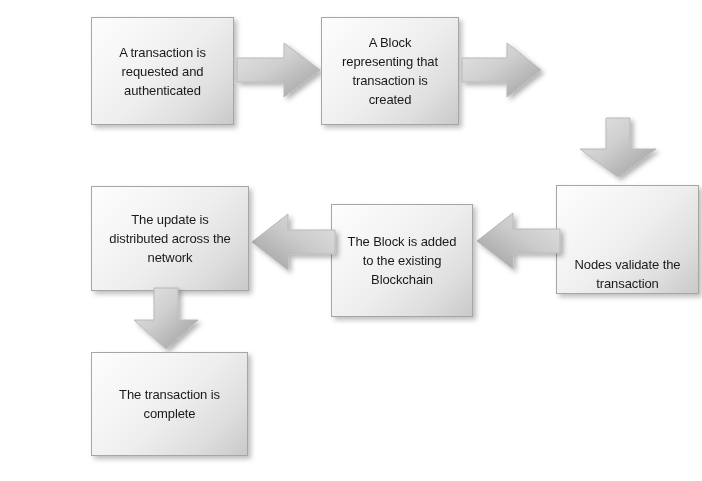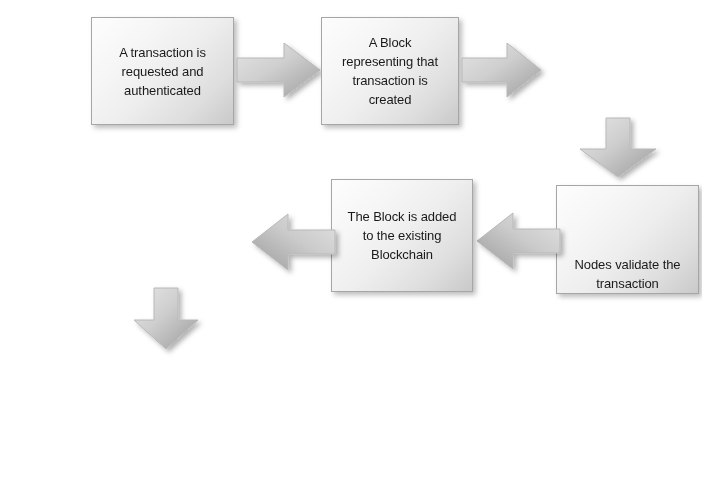--- a/index.html
+++ b/index.html
@@ -53,21 +53,21 @@
     color: #1a1a1a;
     white-space: pre-line;
     letter-spacing: -0.1px;
   }
 
   
   #box-transaction-requested { left: 70px;  top: 17px;  width: 143px; height: 108px; }
   #box-block-created         { left: 300px; top: 17px;  width: 138px; height: 108px; }
   #box-block-broadcast       { left: 520px; top: 17px;  width: 158px; height: 104px; }
   #box-nodes-validate        { left: 535px; top: 185px; width: 143px; height: 109px; align-items: flex-end; }
-  #box-block-added           { left: 310px; top: 179px; width: 142px; height: 113px; }
+  #box-block-added           { left: 310px; top: 204px; width: 142px; height: 113px; }
   #box-update-distributed    { left: 70px;  top: 186px; width: 158px; height: 105px; }
   #box-transaction-complete  { left: 70px;  top: 352px; width: 157px; height: 104px; }
 
   
   .arrow {
     position: absolute;
   }
   .arrow svg {
     display: block;
     width: 100%;
@@ -158,21 +158,30 @@
 to the existing
 Blockchain</span>
   </div>
 
   <div class="arrow" id="arrow-5-to-6">
     <svg viewBox="0 0 84 58" preserveAspectRatio="none">
       <polygon points="84,17 37,17 37,1 1,29 37,57 37,41 84,41" fill="url(#gradLeft)" stroke="#b8b8b8" stroke-width="1" filter="url(#arrowShadow)"></polygon>
     </svg>
   </div>
 
+  <div class="proc-box" id="box-update-distributed">
+    <span class="box-label">The update is
+distributed across the
+network</span>
+  </div>
 
   <div class="arrow" id="arrow-6-to-7">
     <svg viewBox="0 0 66 62" preserveAspectRatio="none">
       <polygon points="21,0 45,0 45,32 65,32 33,61 1,32 21,32" fill="url(#gradDown)" stroke="#b8b8b8" stroke-width="1" filter="url(#arrowShadow)"></polygon>
     </svg>
   </div>
 
+  <div class="proc-box" id="box-transaction-complete">
+    <span class="box-label">The transaction is
+complete</span>
+  </div>
 
 </div>
 
 </body></html>

